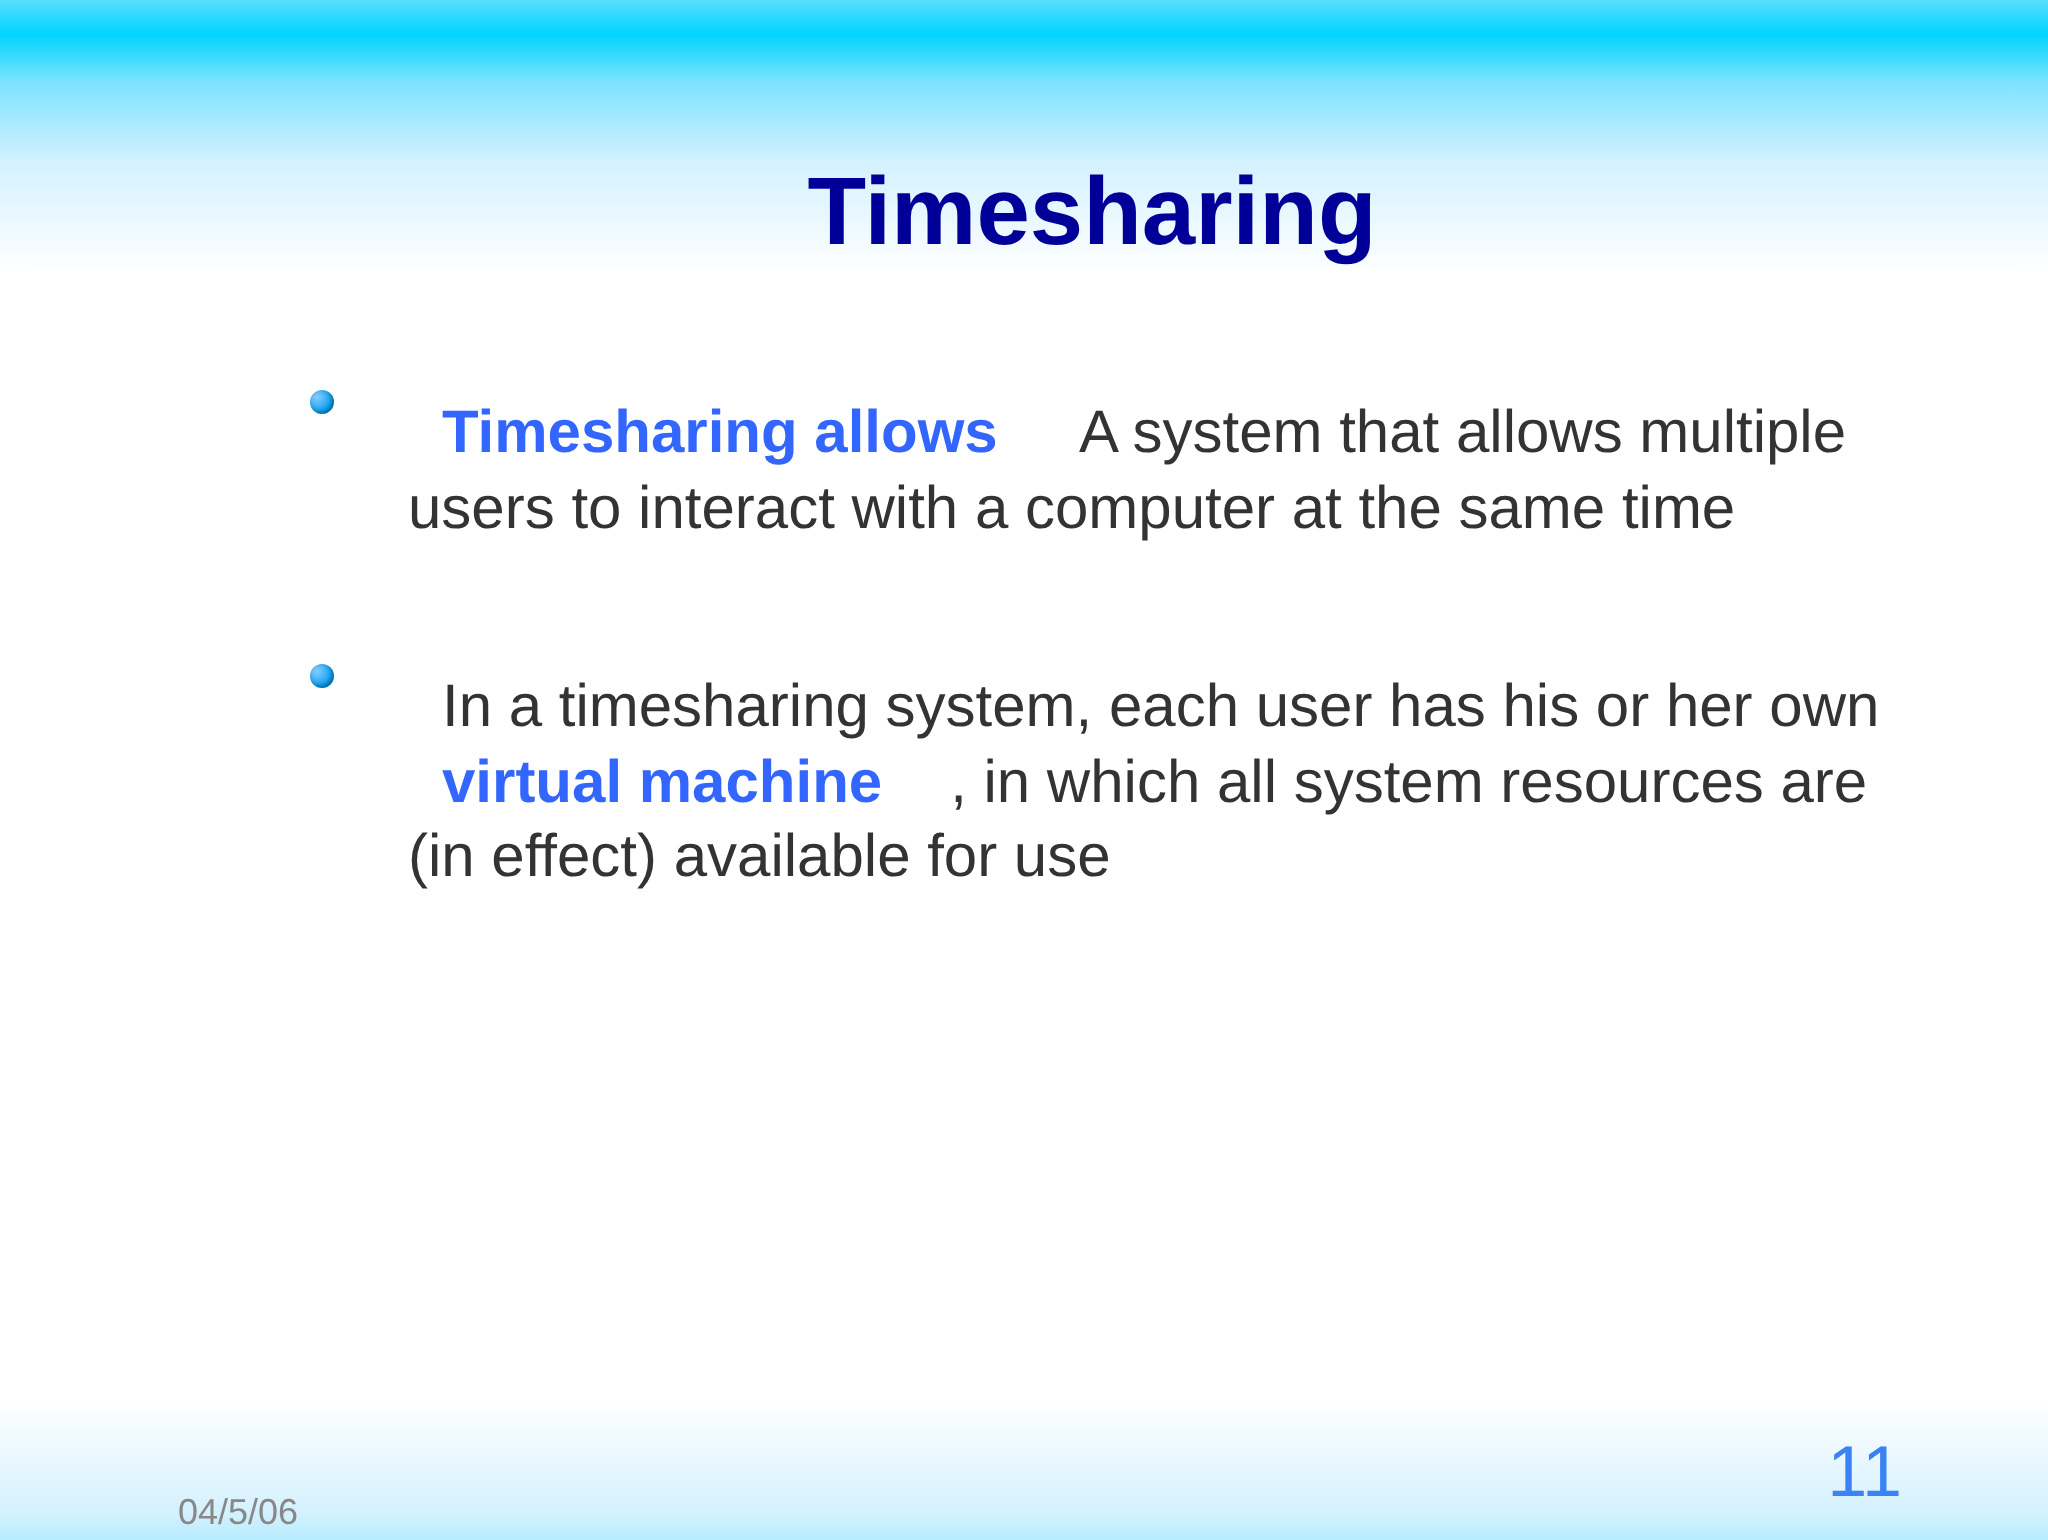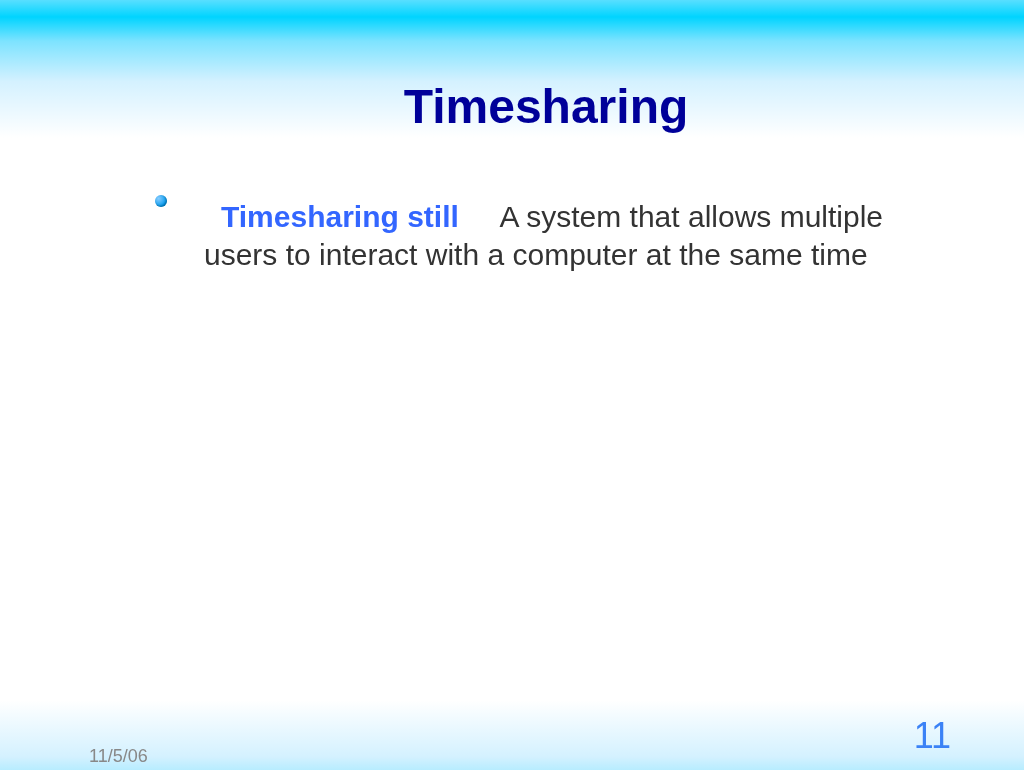--- a/index.html
+++ b/index.html
@@ -78,22 +78,28 @@
 </head>
 <body>
 
 <div class="title">Timesharing</div>
 
 <div class="content">
 
   <div class="bullet-item">
     <div class="bullet-marker"></div>
     <div class="bullet-text">
-      <span class="term">Timesharing still</span><span>  A system that allows multiple users to interact with a computer at the same time</span>
+      <span class="term">Timesharing allows</span><span>  A system that allows multiple users to interact with a computer at the same time</span>
     </div>
   </div>
 
 
+  <div class="bullet-item">
+    <div class="bullet-marker"></div>
+    <div class="bullet-text">
+      <span>In a timesharing system, each user has his or her own </span><span class="term">virtual machine</span><span>, in which all system resources are (in effect) available for use</span>
+    </div>
+  </div>
 
 </div>
 
-<div class="footer-date">11/5/06</div>
+<div class="footer-date">04/5/06</div>
 <div class="page-number">11</div>
 
 </body></html>

